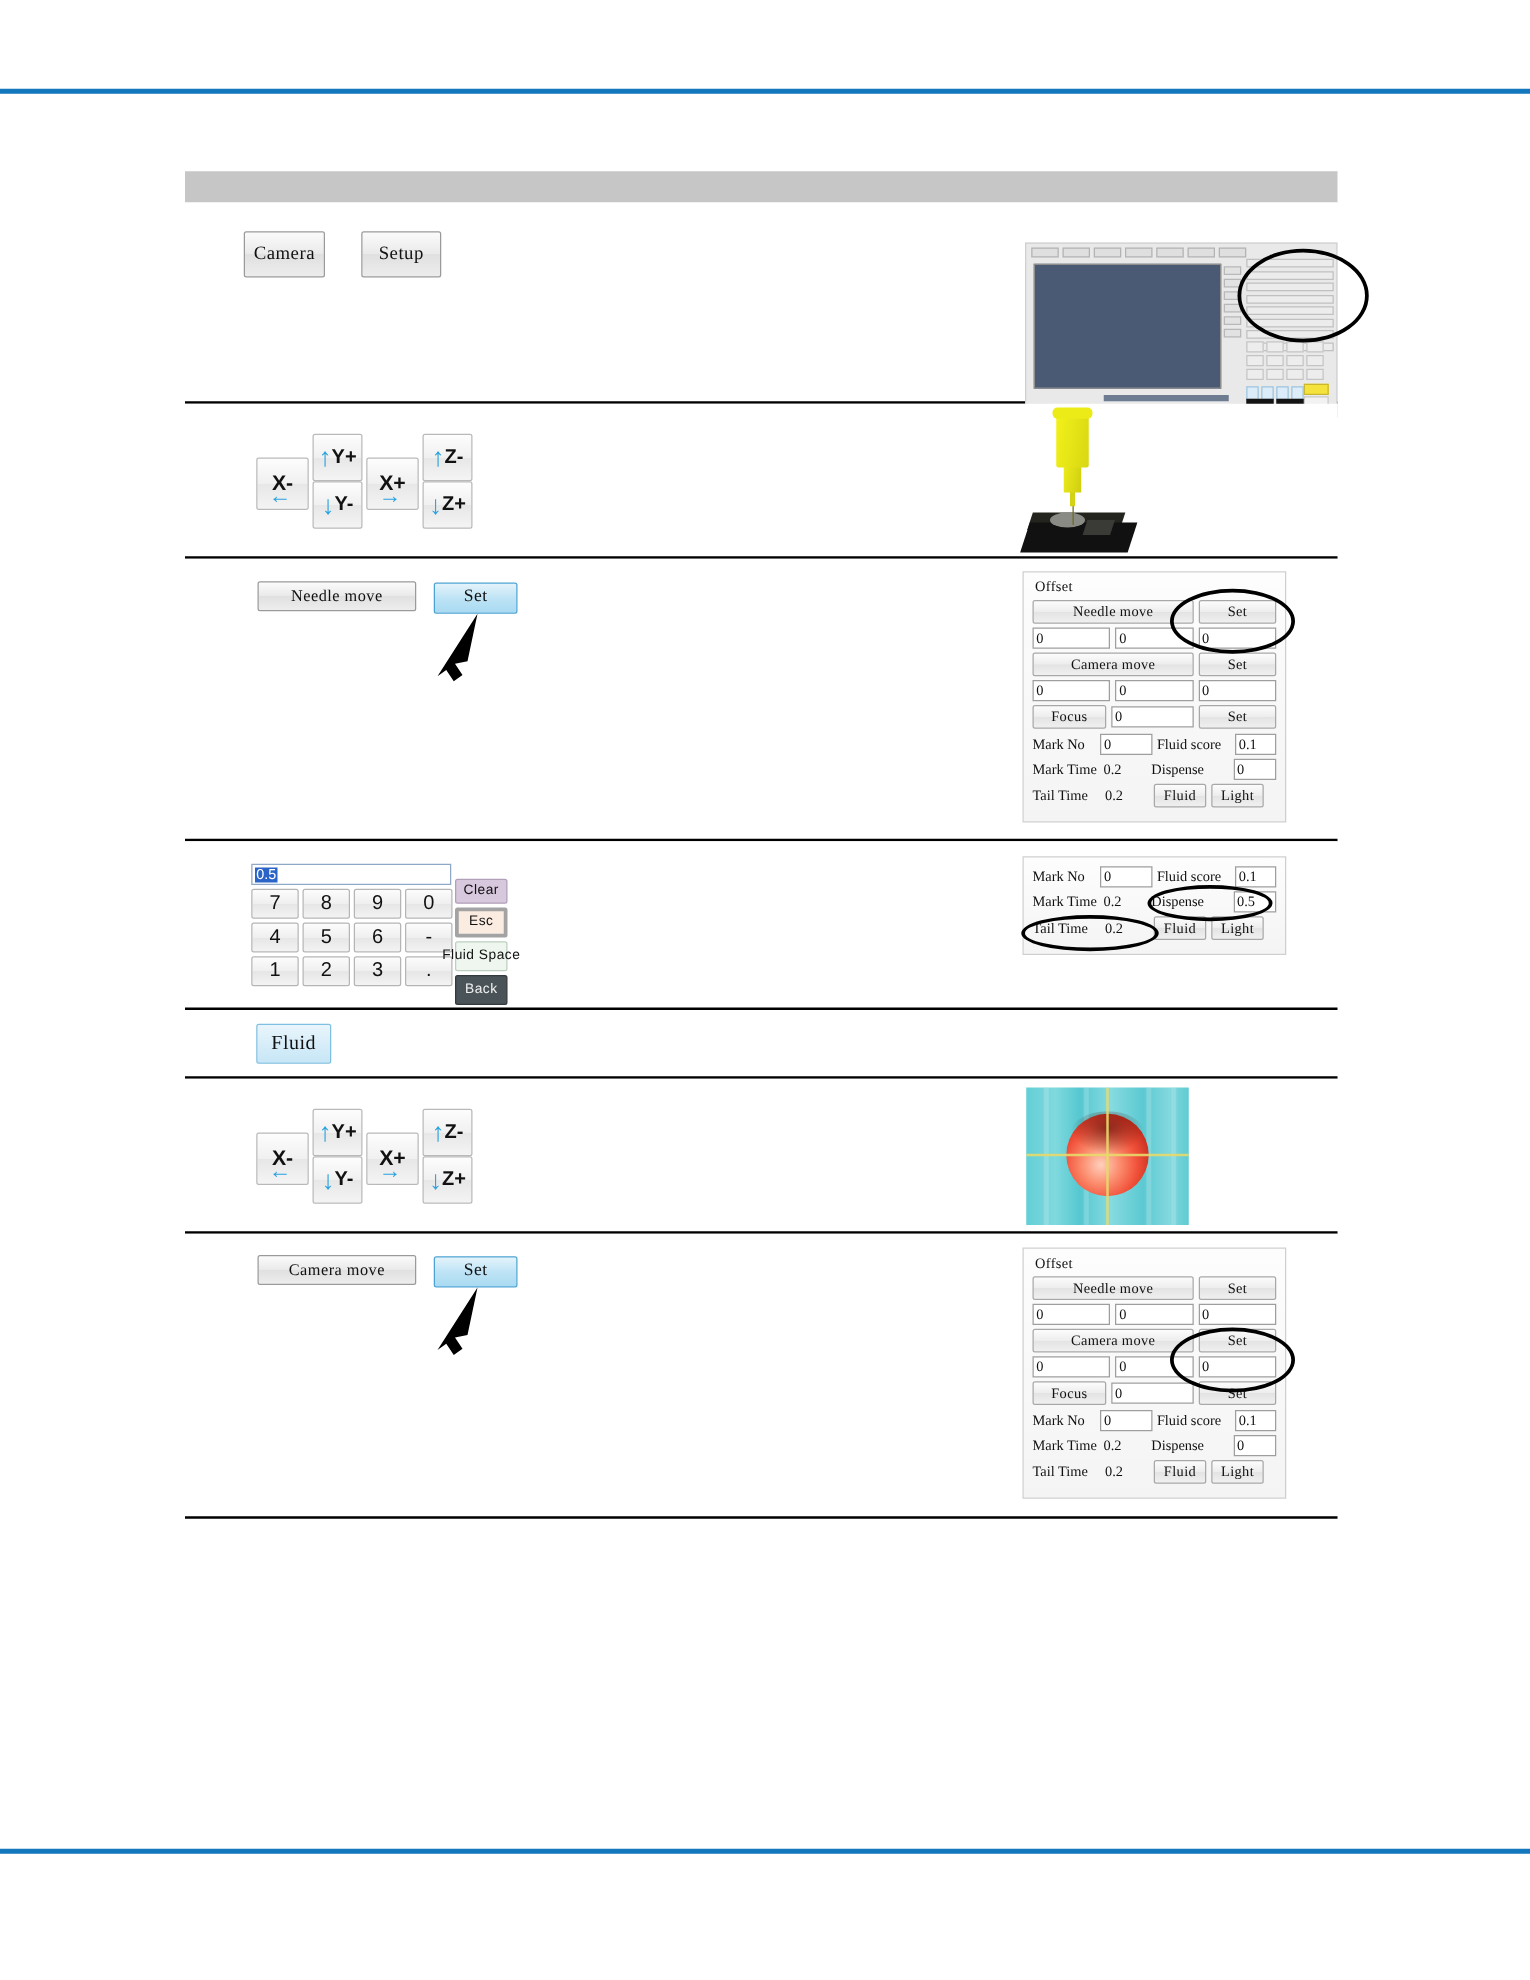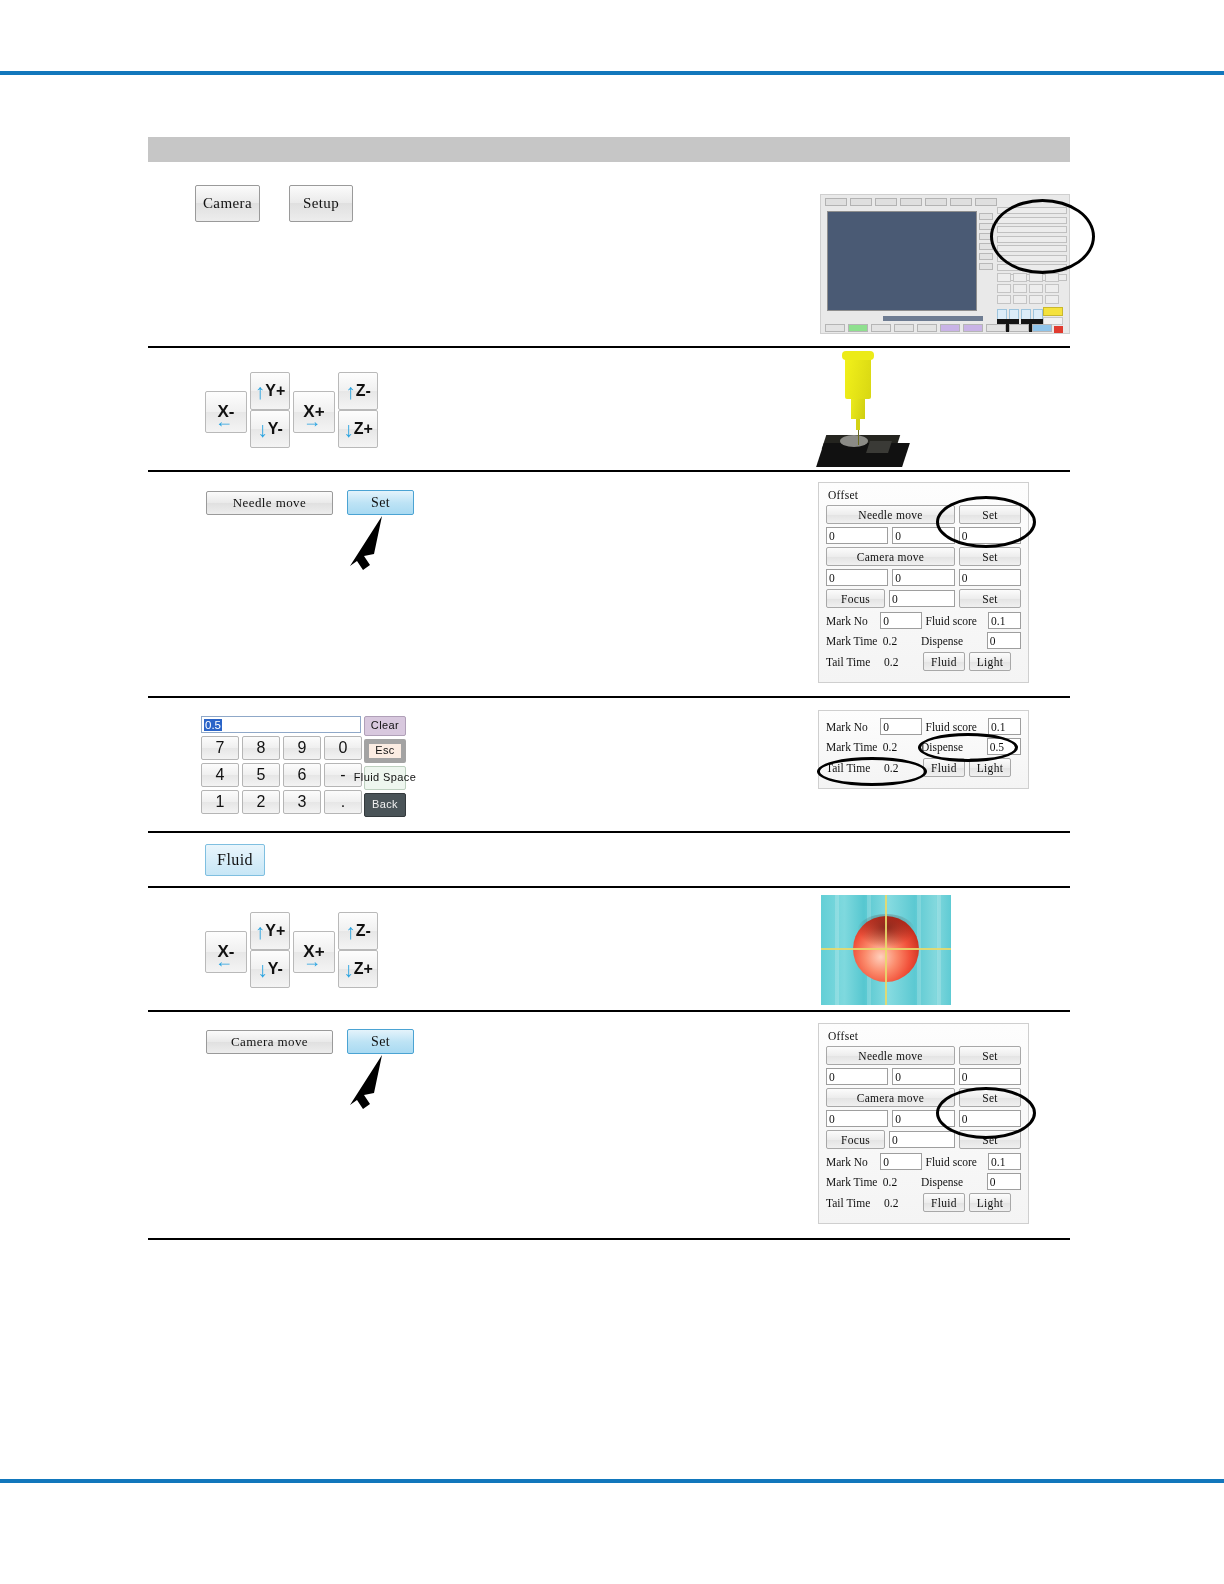--- a/index.html
+++ b/index.html
@@ -29,21 +29,21 @@
     display:inline-flex; align-items:center; justify-content:center;
     border:1px solid #9a9a9a;
     background:linear-gradient(#fbfbfb,#eaeaea 48%,#e0e0e0 50%,#ededed);
     color:#111; font-family:"Liberation Serif", serif;
     border-radius:2px; white-space:nowrap; letter-spacing:.4px;
   }
   .btn.blue   { background:linear-gradient(#e4f3fb,#bde3f5 52%,#a9daf2); border:1px solid #4ba3d3; }
   .btn.bluelt { background:linear-gradient(#e9f5fc,#c7e6f6); border:1px solid #7fbfe0; }
   .btn.dark   { background:#4a5458; color:#f0f0f0; border:1px solid #33393c; }
   .btn.clear  { background:#d8c8de; border:1px solid #b0a0b8; }
-  .btn.esc    { background:#fbece2; border:5px solid #a3a3a3; }
+  .btn.esc    { background:#fbece2; border:3px solid #a3a3a3; }
   .btn.bksp   { background:#eef6ef; border:1px solid #bdd0bf; }
 
   .camera-btn { width:65px; height:37px; font-size:15px; }
   .setup-btn  { width:64px; height:37px; font-size:15px; }
 
   
   .jog { position:relative; width:152px; height:76px; }
   .jkey {
     position:absolute; border:1px solid #b9b9b9;
     background:linear-gradient(#fdfdfd,#f0f0f0 50%,#e7e7e7 51%,#f4f4f4);
@@ -100,21 +100,21 @@
   .kp-disp .sel { background:#2a64c8; color:#fff; font-size:11.5px;
     font-family:"Liberation Sans", sans-serif; padding:0 1px; }
   .kp-grid { display:grid; grid-template-columns:repeat(4,38px); gap:3px; }
   .kp-key {
     height:24px; font-size:16px;
     font-family:"Liberation Sans", sans-serif;
     border:1px solid #b5b5b5; border-radius:2px;
     background:linear-gradient(#fcfcfc,#efefef 50%,#e6e6e6 51%,#f3f3f3);
     display:flex; align-items:center; justify-content:center; color:#111;
   }
-  .kp-side { position:absolute; left:163px; top:0; width:42px; }
+  .kp-side { position:absolute; left:163px; top:12px; width:42px; }
   .kp-sbtn {
     width:42px; height:24px; margin-bottom:3px;
     font-size:11px; font-family:"Liberation Sans", sans-serif;
     border-radius:2px; display:flex; align-items:center; justify-content:center;
     text-align:center; line-height:1.05;
   }
   .kp-sbtn.first { height:20px; }
 
   
   .ellipse {
@@ -184,21 +184,21 @@
 
 <div class="page">
 
   <div class="rule-top"></div>
   <div class="rule-bot"></div>
 
   <div class="table">
 
     <div class="thead"></div>
 
-    <div class="trow" style="height:186px;">
+    <div class="trow" style="height:161px;">
       <div class="left" style="left:47px; top:23px;">
         <span class="btn camera-btn">Camera</span>
         <span style="display:inline-block;width:21px;"></span>
         <span class="btn setup-btn">Setup</span>
       </div>
       <div class="right" style="left:672px; top:32px;">
         <div class="shot">
           <div class="topbar">
             <div class="tb"></div>
               <div class="tb"></div>

